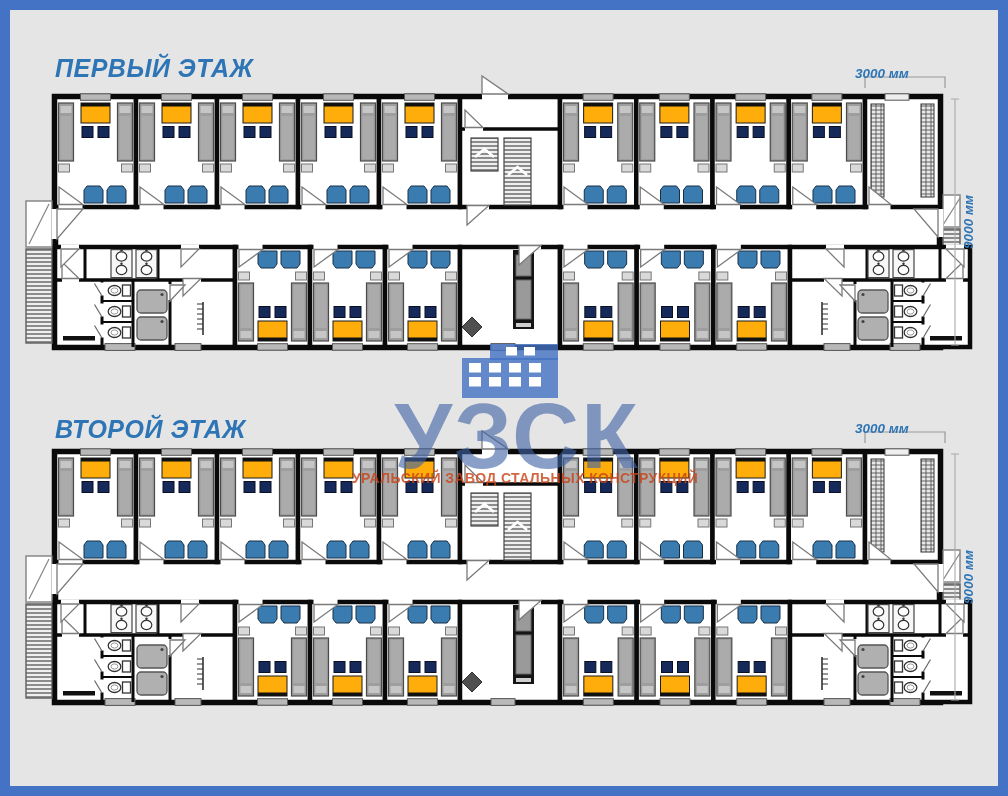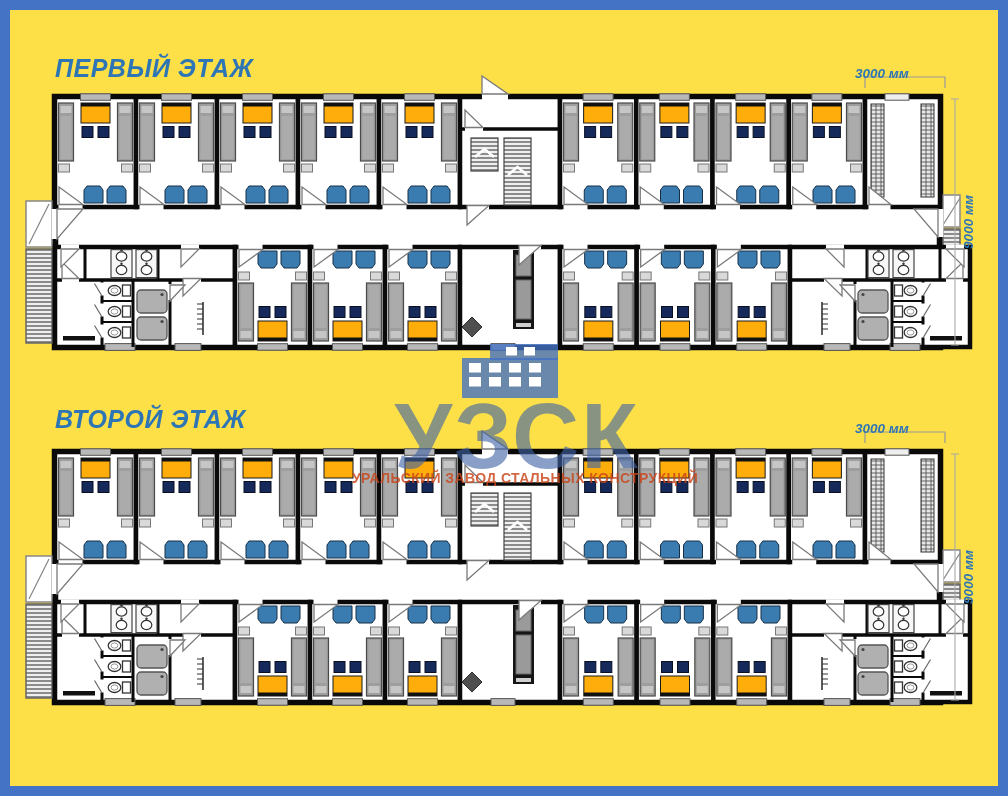--- a/index.html
+++ b/index.html
@@ -1,17 +1,17 @@
 <!DOCTYPE html>
 <html><head>
 <meta charset="utf-8">
 <style>
   *{box-sizing:border-box}
   html,body{margin:0;padding:0;background:#9aa3ad}
-  .page{position:relative;width:1008px;height:796px;background:#fde047;overflow:hidden;
+  .page{position:relative;width:1008px;height:796px;background:#e5e5e5;overflow:hidden;
         font-family:"Liberation Sans",sans-serif}
   .frame{position:absolute;inset:0;border:10px solid #4472C4;pointer-events:none;z-index:30}
   .floor-title{position:absolute;left:55px;margin:0;font-size:25px;font-style:italic;
         font-weight:bold;letter-spacing:.5px;z-index:3}
   .plan-holder{position:absolute;z-index:2;line-height:0}
   .dim{position:absolute;font-size:13.5px;font-style:italic;font-weight:bold;z-index:4}
   .dim-w{left:855px;width:100px;text-align:left}
   .dim-h{left:961px;width:150px;text-align:center;transform:rotate(-90deg);transform-origin:0 0}
   .watermark{position:absolute;left:12px;top:0;width:1008px;height:639px;pointer-events:none;z-index:10}
   .wm-icon{position:absolute;left:448px;top:344px}
@@ -615,21 +615,21 @@
           <rect x="-3.4" y="112" width="6.8" height="30" fill="#fff"></rect>
           <polygon points="2,112 2,142 28,112" fill="#fff" stroke="#7a7a7a" stroke-width="1.3"></polygon>
           <rect x="881.6" y="112" width="6.8" height="28" fill="#fff"></rect>
           <polygon points="883,112 883,140 859,112" fill="#fff" stroke="#7a7a7a" stroke-width="1.3"></polygon>
           <path d="M810,-9 V-20 H890 V-9" fill="none" stroke="#999" stroke-width="1.2"></path>
           <path d="M896,2 H904 M900,2 V248 M896,248 H904" fill="none" stroke="#aaa" stroke-width="1.1"></path>
         </svg></div>
   </section>
 
   <section>
-    <h2 class="floor-title" style="top: 405px; color: rgb(46, 117, 182);">ВТОРОЙ ЭТАЖ</h2>
+    <h2 class="floor-title" style="top: 415px; color: rgb(46, 117, 182);">ВТОРОЙ ЭТАЖ</h2>
     <div class="dim dim-w" style="top: 421px; color: rgb(46, 117, 182);">3000 мм</div>
     <div class="dim dim-h" style="top: 652px; color: rgb(46, 117, 182);">9000 мм</div>
     <div class="plan-holder" id="plan-1" style="left:19px;top:416px"><svg width="985" height="295" viewBox="-36 -36 985 295" xmlns="http://www.w3.org/2000/svg">
           <defs>
     <pattern id="tread1" width="6" height="4" patternUnits="userSpaceOnUse">
       <rect width="6" height="4" fill="#efefef"></rect>
               <path d="M0 1 H6" stroke="#3A3A3A" stroke-width="1.1"></path>
     </pattern>
     <pattern id="grid1" width="5" height="4" patternUnits="userSpaceOnUse">
       <rect width="5" height="4" fill="#e8e8e8"></rect>

